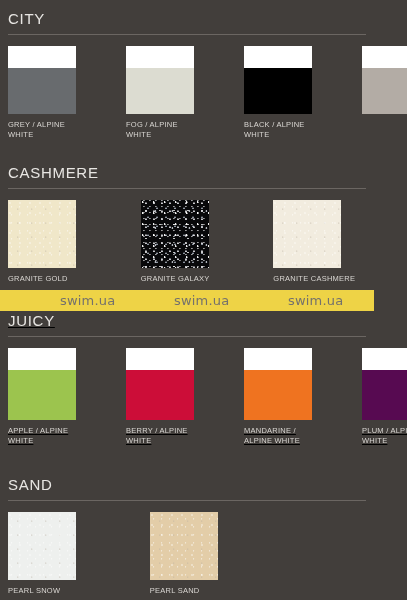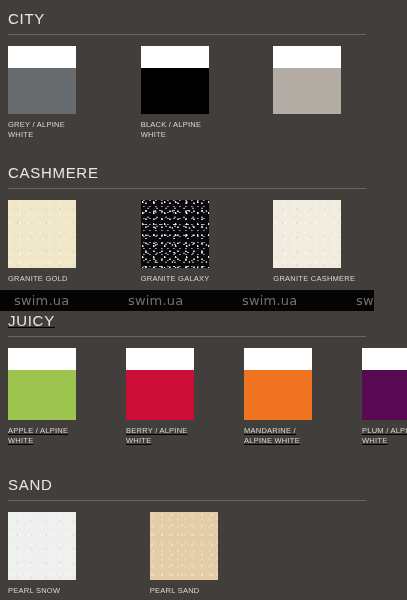--- a/index.html
+++ b/index.html
@@ -129,20 +129,27 @@
     <div class="swatch-row">
 
       <div class="swatch-cell">
         <div class="swatch">
           <div class="swatch-top"></div>
           <div class="swatch-bottom" id="sw-0-0" style="background-color: rgb(104, 107, 110);"></div>
         </div>
         <div class="swatch-label">GREY / ALPINE WHITE</div>
       </div>
 
+      <div class="swatch-cell">
+        <div class="swatch">
+          <div class="swatch-top"></div>
+          <div class="swatch-bottom" id="sw-0-1" style="background-color: rgb(220, 220, 209);"></div>
+        </div>
+        <div class="swatch-label">FOG / ALPINE WHITE</div>
+      </div>
 
       <div class="swatch-cell">
         <div class="swatch">
           <div class="swatch-top"></div>
           <div class="swatch-bottom" id="sw-0-2" style="background-color: rgb(0, 0, 0);"></div>
         </div>
         <div class="swatch-label">BLACK / ALPINE WHITE</div>
       </div>
 
       <div class="swatch-cell">
@@ -240,20 +247,20 @@
       <div class="swatch-cell">
         <div class="swatch">
           <div class="swatch-full speckle-soft" id="sw-3-1" style="background-color: rgb(227, 205, 168);"></div>
         </div>
         <div class="swatch-label">PEARL SAND</div>
       </div>
 
     </div>
   </div>
 
-  <div class="watermark-band" id="watermark-band" style="background-color: #000000;">
+  <div class="watermark-band" id="watermark-band" style="background-color: #fde047; padding-left: 46px;">
       <span class="watermark-text" style="color: rgb(121, 118, 113);">swim.ua</span>
       <span class="watermark-text" style="color: rgb(121, 118, 113);">swim.ua</span>
       <span class="watermark-text" style="color: rgb(121, 118, 113);">swim.ua</span>
       <span class="watermark-text" style="color: rgb(121, 118, 113);">swim.ua</span>
     </div>
 
 </div>
 
 </body></html>

